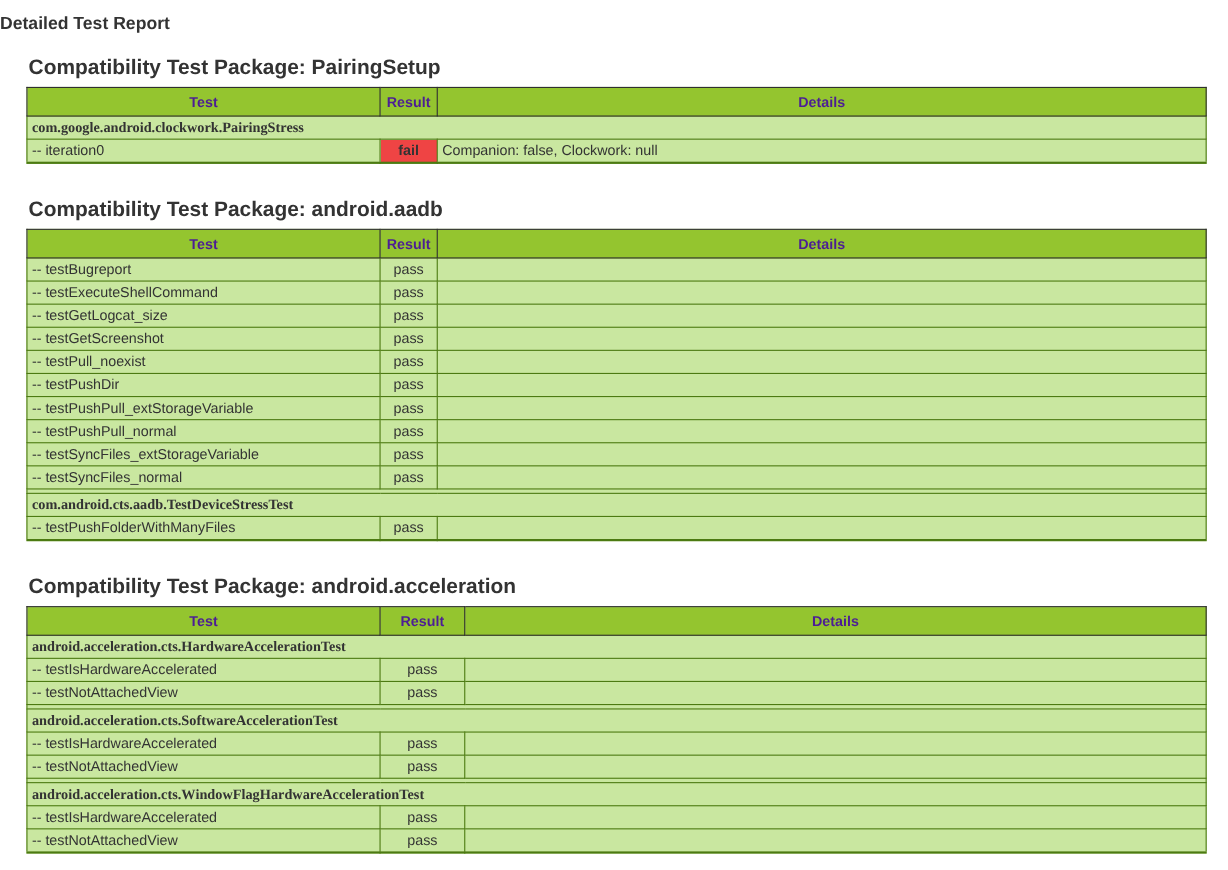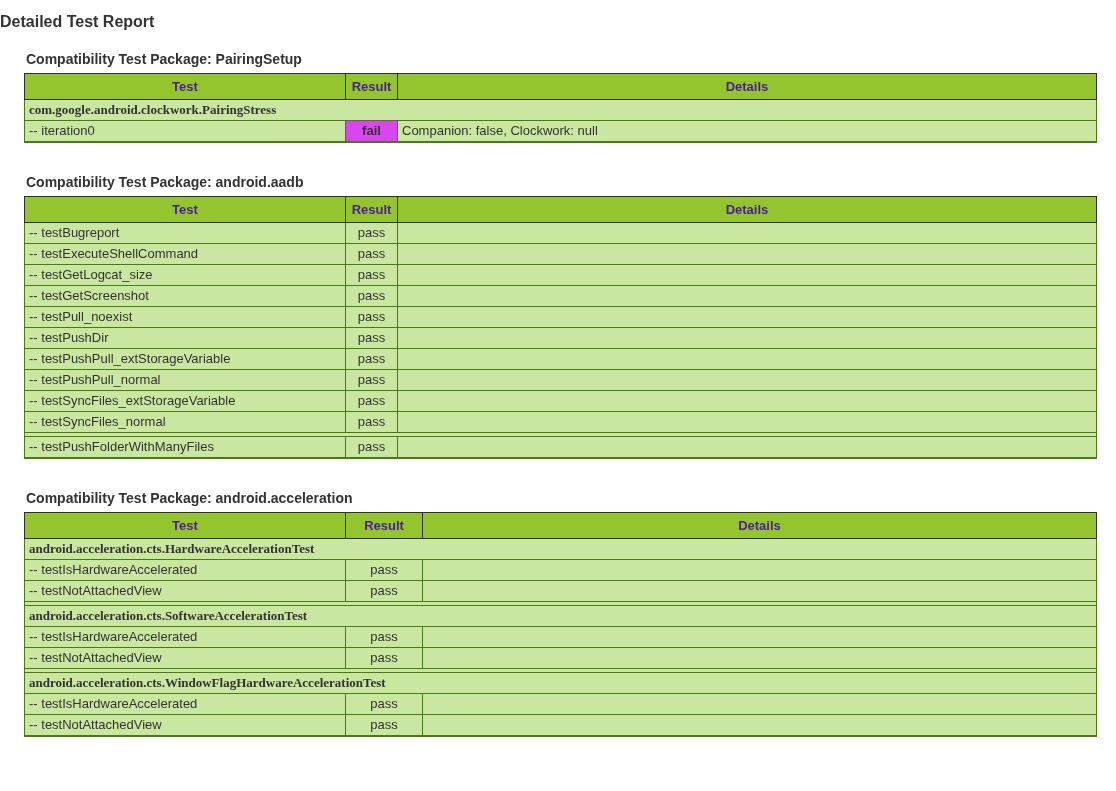--- a/index.html
+++ b/index.html
@@ -20,21 +20,21 @@
     line-height: 18px;
     font-weight: bold;
     text-align: left;
     margin: 0 0 20px 0;
     color: #333333;
   }
   .section {
     margin: 0 19px 31px 24px;
   }
   .pkg-heading {
-    font-size: 14px;
+    font-size: 19px;
     font-weight: bold;
     margin: 0 0 6px 2px;
     color: #333333;
   }
   table.testdetails {
     border-collapse: collapse;
     table-layout: fixed;
     width: 100%;
     background: #C9E7A0;
     border: 1px solid #4C7A12;
@@ -64,21 +64,21 @@
     white-space: nowrap;
   }
   td.testcase {
     font-weight: bold;
     font-family: Liberation Serif, serif;
   }
   td.result {
     text-align: center;
   }
   td.result.fail {
-    background: #d946ef;
+    background: #ef4444;
     font-weight: bold;
     color: #333333;
   }
   tr.gap td {
     border: none;
     background: #C9E7A0;
     height: 3px;
     padding: 0;
     line-height: 3px;
     font-size: 1px;
@@ -175,20 +175,23 @@
               <td class="details"></td>
             </tr>
             <tr class="testrow">
               <td class="testname">-- testSyncFiles_normal</td>
               <td class="result pass">pass</td>
               <td class="details"></td>
             </tr>
             <tr class="gap">
               <td colspan="3"></td>
             </tr>
+            <tr class="classrow">
+              <td class="testcase" colspan="3">com.android.cts.aadb.TestDeviceStressTest</td>
+            </tr>
             <tr class="testrow">
               <td class="testname">-- testPushFolderWithManyFiles</td>
               <td class="result pass">pass</td>
               <td class="details"></td>
             </tr>
           </tbody>
         </table>
       </div>
       <div class="section">
         <div class="pkg-heading">Compatibility Test Package: android.acceleration</div>

